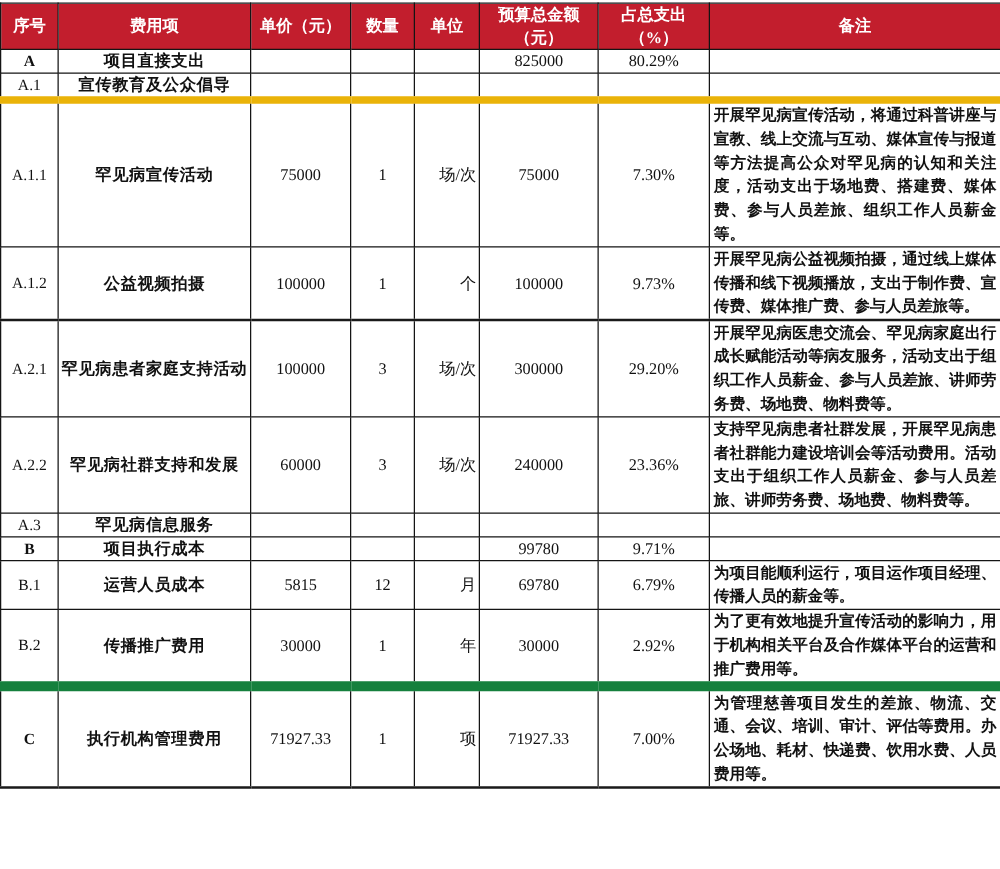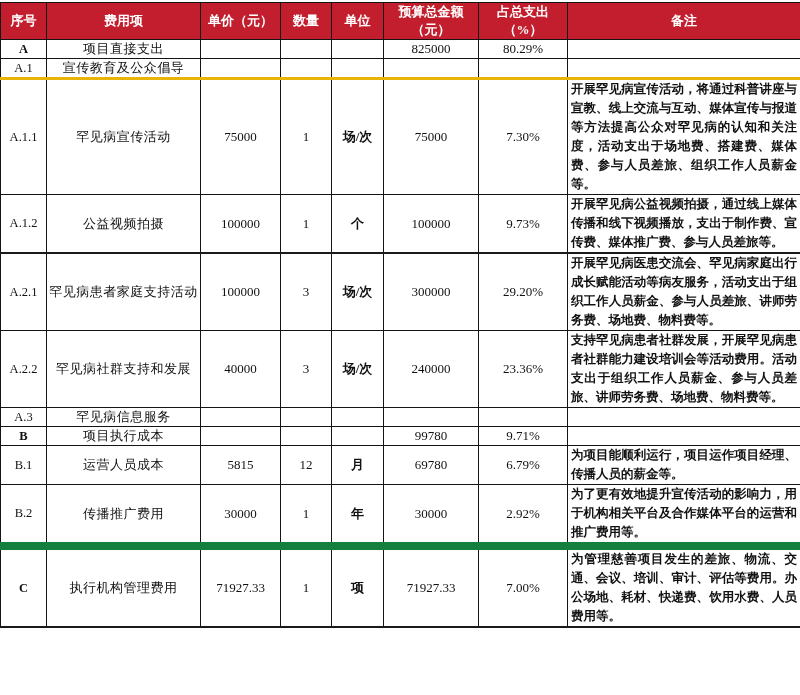--- a/index.html
+++ b/index.html
@@ -6,28 +6,28 @@
   body{width:800px;height:695px;overflow:hidden;
        font-family:"Liberation Serif","DejaVu Serif",serif;}
   .sheet{position:absolute;top:2px;left:0;width:800px;}
   table{border-collapse:collapse;table-layout:fixed;width:800px;}
   th,td{border:1px solid #141414;overflow:hidden;}
   th{background:var(--header-bg,#c21e2d);color:var(--header-text,#ffffff);
      font-weight:bold;font-size:13px;height:17px;padding:0 1px;text-align:center;}
   td{font-size:13px;text-align:center;vertical-align:middle;padding:0 2px;height:17px;
      color:#111;}
   td.c-id{font-size:12.5px;}
-  td.c-item{font-weight:normal;letter-spacing:0.5px;margin-left:20px;}
-  td.c-unit{font-weight:bold;}
+  td.c-item{font-weight:bold;letter-spacing:0.5px;margin-left:20px;}
+  td.c-unit{font-weight:normal;text-align:right;}
   td.c-note{font-weight:bold;text-align:justify;text-align-last:left;
             font-size:12.5px;line-height:19px;padding:0 3px;letter-spacing:0;margin-left:42px;}
   tr.kind-section td.c-id,
   tr.kind-section-item td.c-id{font-weight:bold;}
   
-  tr[data-row-id="A.1"] td{border-bottom:3px solid #eab308;}
+  tr[data-row-id="A.1"] td{border-bottom:6px solid #eab308;}
   tr[data-row-id="B.2"] td{border-bottom:8px solid #15803d;}
   tr[data-row-id="A.1.2"] td{border-bottom:2px solid #1a1a1a;}
   tr[data-row-id="A.3.2"] td{border-bottom:2px solid #1a1a1a;}
   tr[data-row-id="C"] td{border-bottom:2px solid #1a1a1a;}
 </style>
 </head>
 <body>
 
 <div class="sheet">
   <table>
@@ -100,21 +100,21 @@
     <td class="c-num">100000</td>
     <td class="c-num">3</td>
     <td class="c-unit">场/次</td>
     <td class="c-num">300000</td>
     <td class="c-num">29.20%</td>
     <td class="c-note">开展罕见病医患交流会、罕见病家庭出行成长赋能活动等病友服务，活动支出于组织工作人员薪金、参与人员差旅、讲师劳务费、场地费、物料费等。</td>
   </tr>
         <tr data-row-id="A.2.2" class="kind-item">
     <td class="c-id">A.2.2</td>
     <td class="c-item">罕见病社群支持和发展</td>
-    <td class="c-num">40000</td>
+    <td class="c-num">60000</td>
     <td class="c-num">3</td>
     <td class="c-unit">场/次</td>
     <td class="c-num">240000</td>
     <td class="c-num">23.36%</td>
     <td class="c-note">支持罕见病患者社群发展，开展罕见病患者社群能力建设培训会等活动费用。活动支出于组织工作人员薪金、参与人员差旅、讲师劳务费、场地费、物料费等。</td>
   </tr>
         <tr data-row-id="A.3" class="kind-subsection">
     <td class="c-id">A.3</td>
     <td class="c-item">罕见病信息服务</td>
     <td class="c-num"></td>

